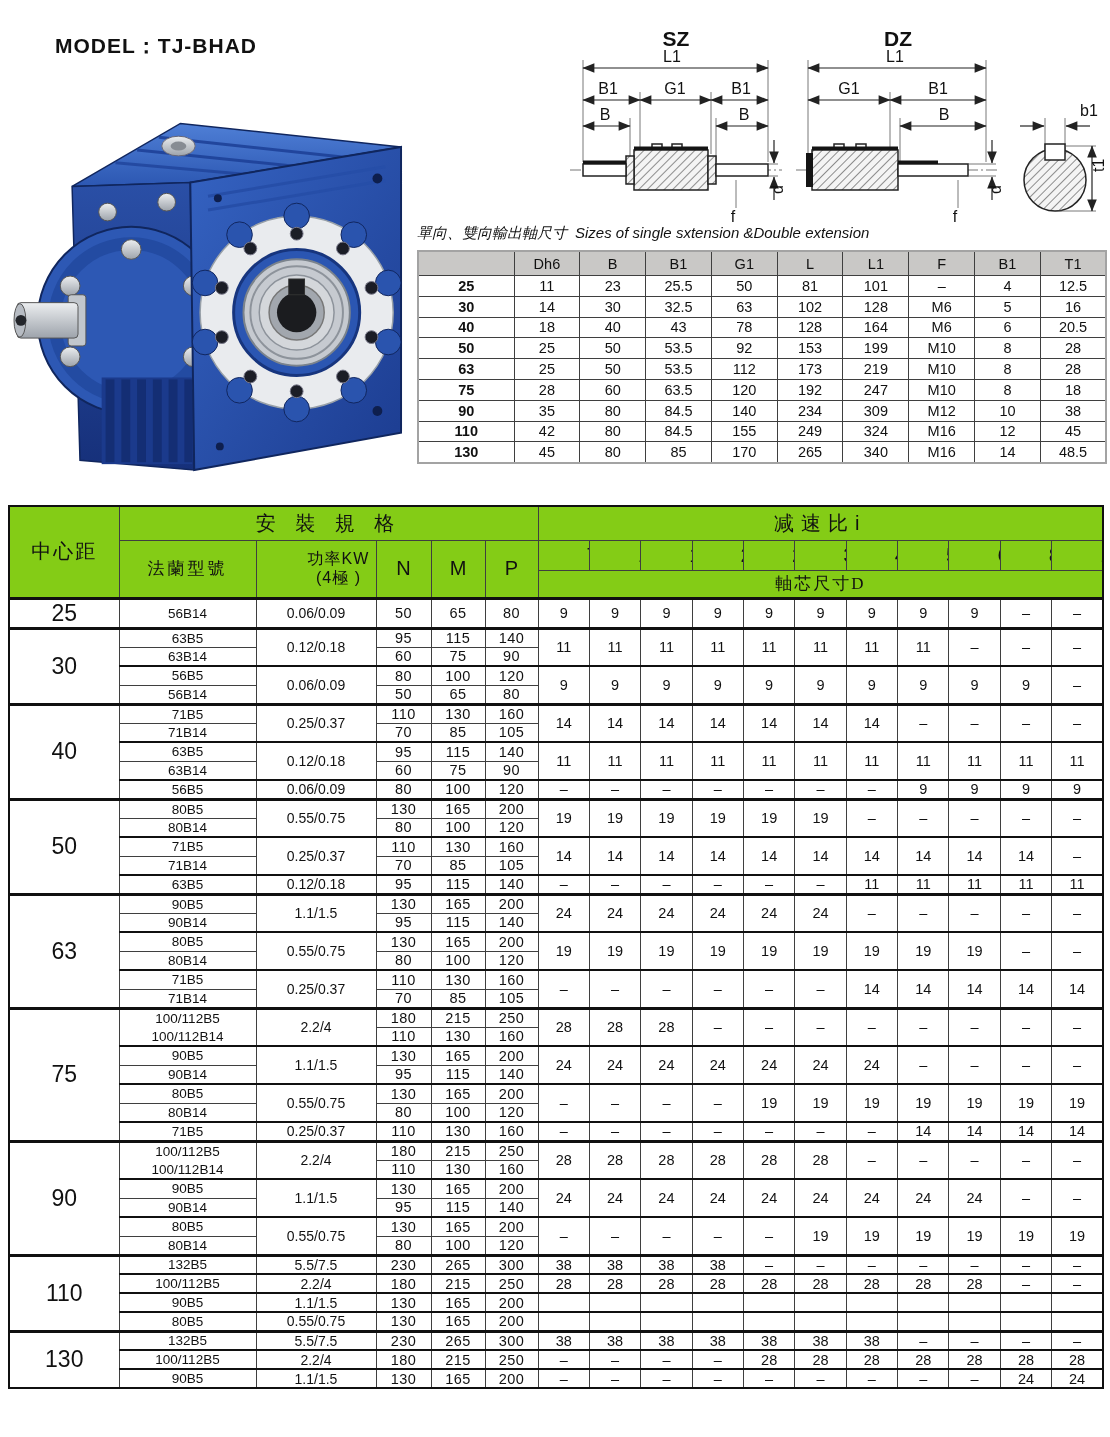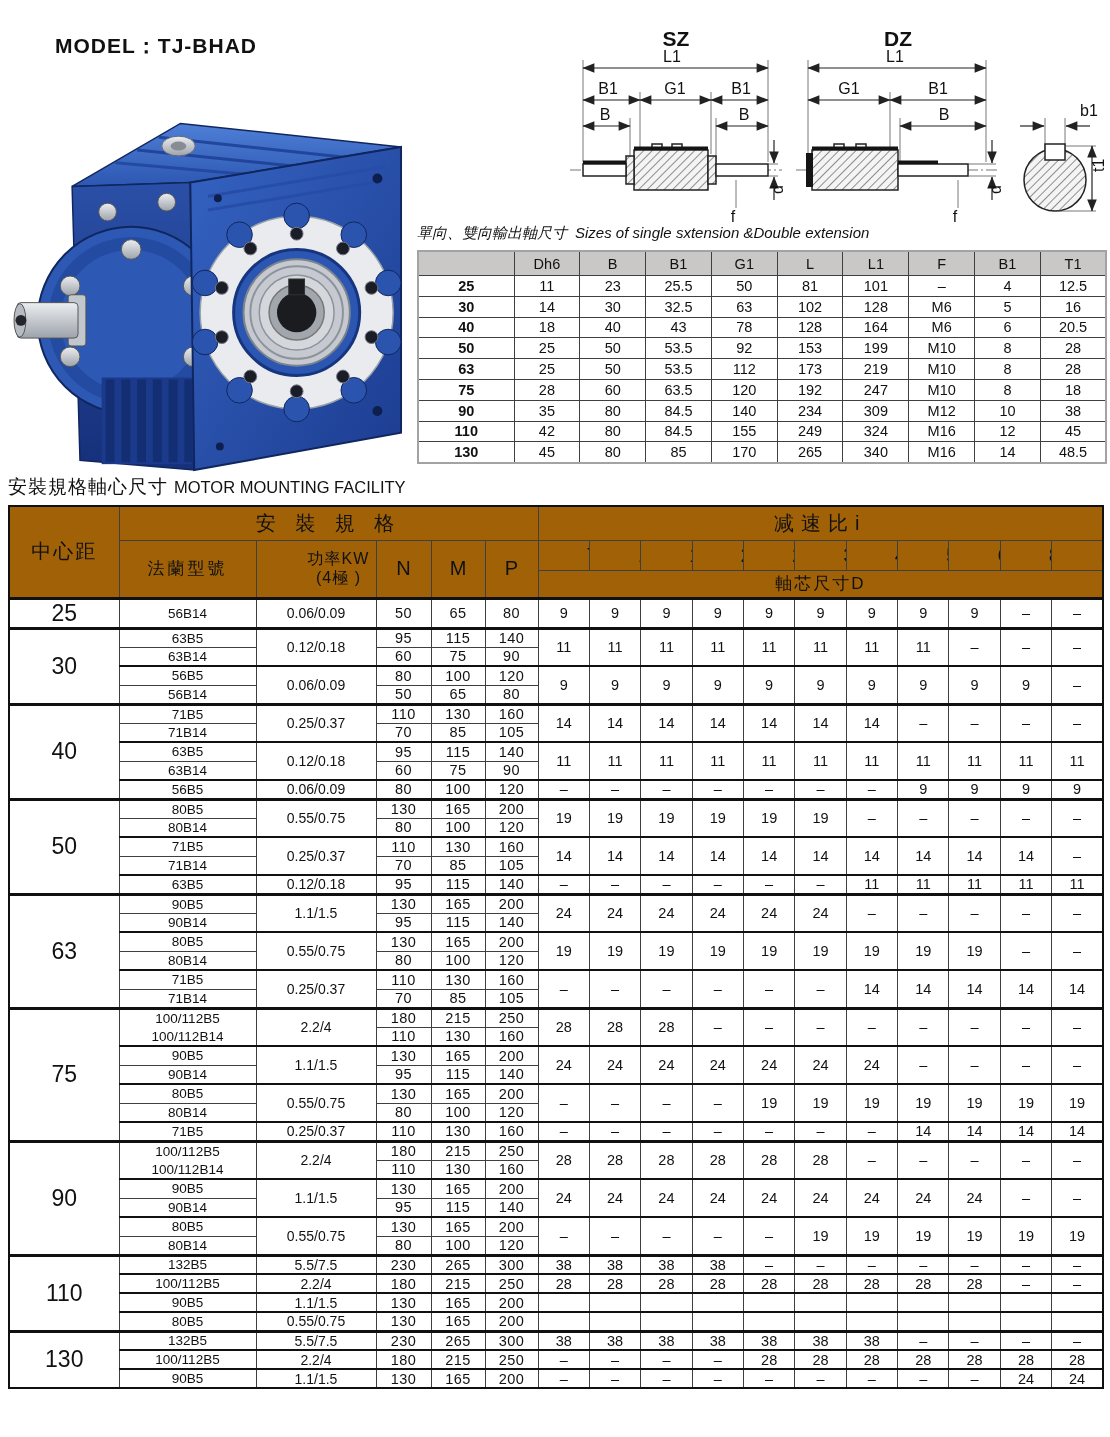--- a/index.html
+++ b/index.html
@@ -22,21 +22,21 @@
   #dimTable td.rowhead{font-weight:bold;}
 
   .mount-heading{position:absolute;left:8px;top:474px;white-space:nowrap;}
   .mount-heading .zh{font-size:19px;letter-spacing:1px;}
   .mount-heading .en{font-size:16.5px;margin-left:6px;}
 
   
   #mainTable{position:absolute;left:8px;top:505px;width:1094px;border-collapse:collapse;table-layout:fixed;border:2.5px solid #101010;}
   #mainTable th,#mainTable td{border:1px solid #3f3f3f;text-align:center;vertical-align:middle;padding:0;overflow:hidden;white-space:nowrap;font-weight:normal;}
   #mainTable tbody tr{height:19px;}
-  #mainTable .hd{background:#a16207;}
+  #mainTable .hd{background:#84cc16;}
   #mainTable .grph{font-size:20px;letter-spacing:7px;}
   #mainTable .centerh{font-size:20px;letter-spacing:2px;}
   #mainTable .subh{font-size:17px;letter-spacing:3px;}
   #mainTable .kwh{font-size:16px;letter-spacing:1px;line-height:1.15;padding-left:45px;}
   #mainTable .nmph{font-size:20px;}
   #mainTable .ratioh{font-size:21px;padding-left:48px;}
   #mainTable .shafth{font-size:17px;letter-spacing:2px;}
   #mainTable td.centercell{font-size:23px;background:#fff;}
   #mainTable td.flange{font-size:13.5px;}
   #mainTable td.kwcell{font-size:14px;}
@@ -402,23 +402,20 @@
           <td>170</td>
           <td>265</td>
           <td>340</td>
           <td>M16</td>
           <td>14</td>
           <td>48.5</td>
         </tr>
       </tbody>
     </table>
 
-  <div class="mount-heading">
-    <span class="zh">安裝規格軸心尺寸</span><span class="en">MOTOR MOUNTING FACILITY</span>
-  </div>
 
   <table id="mainTable">
       <colgroup>
         <col style="width: 110px;">
         <col style="width: 137px;">
         <col style="width: 120px;">
         <col style="width: 55px;">
         <col style="width: 54px;">
         <col style="width: 53px;">
         <col style="width: 51.36px;">
@@ -450,21 +447,21 @@
           <th class="hd ratioh">15</th>
           <th class="hd ratioh">20</th>
           <th class="hd ratioh">25</th>
           <th class="hd ratioh">30</th>
           <th class="hd ratioh">40</th>
           <th class="hd ratioh">50</th>
           <th class="hd ratioh">60</th>
           <th class="hd ratioh">80</th>
           <th class="hd ratioh">100</th>
         </tr>
-        <tr style="height: 28px;">
+        <tr style="height: 28px; font-family: Liberation Serif, serif;">
           <th class="hd shafth" colspan="11">軸芯尺寸D</th>
         </tr>
       </thead>
       <tbody>
         <tr>
           <td class="centercell st">25</td>
           <td class="flange st">56B14</td>
           <td class="kwcell st">0.06/0.09</td>
           <td class="ncell st">50</td>
           <td class="ncell st">65</td>

